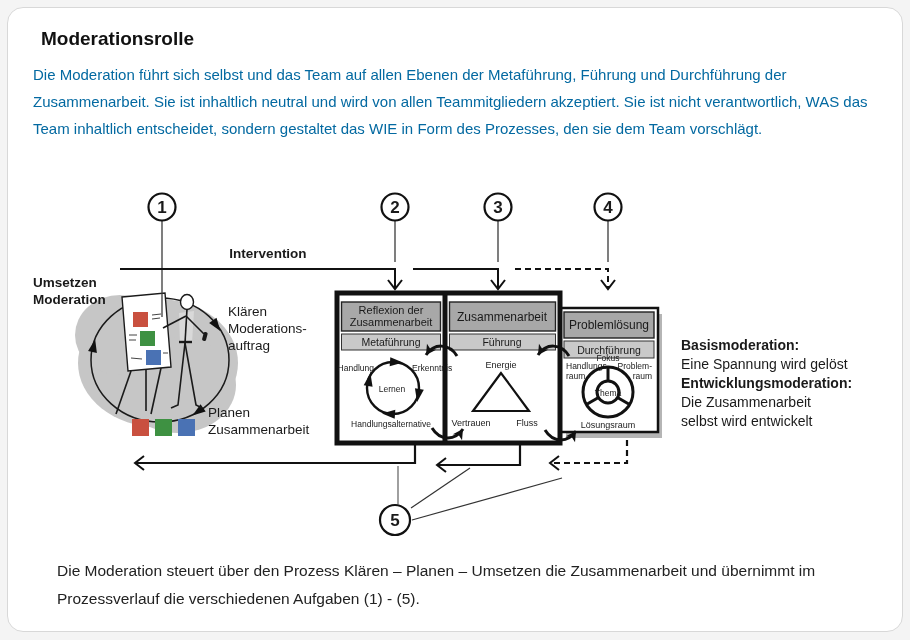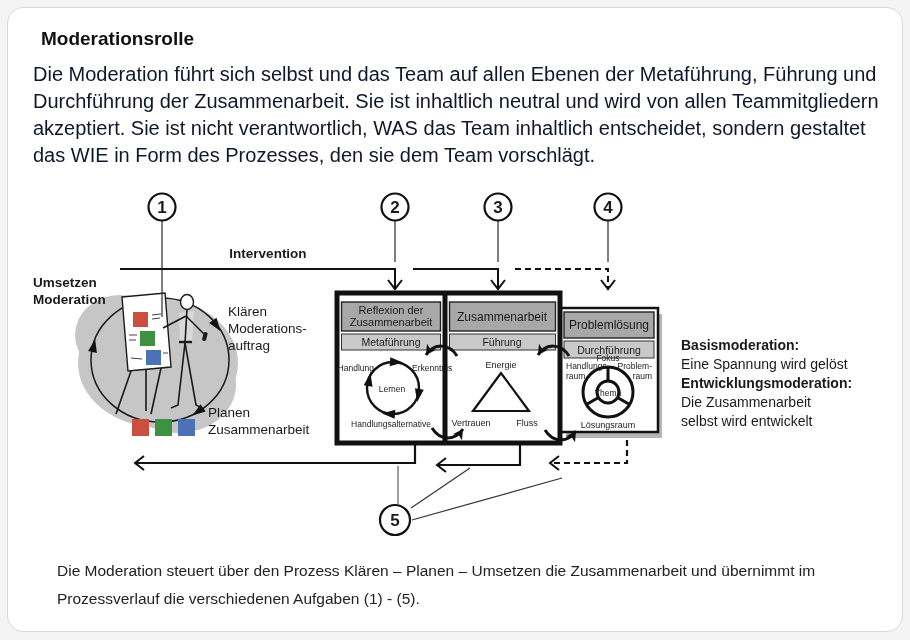--- a/index.html
+++ b/index.html
@@ -11,21 +11,21 @@
   }
   .card{
     position:absolute;left:7px;top:7px;width:894px;height:623px;
     background:#ffffff;border:1.5px solid #d8d8d8;border-radius:16px;
   }
   .title{
     position:absolute;left:33px;top:28px;font-size:19px;font-weight:bold;color:#111;margin-left:8px;
   }
   .intro{
     position:absolute;left:33px;top:61px;width:848px;
-    font-size:20px;line-height:27px;color:#0f172a;
+    font-size:15px;line-height:27px;color:#0369a1;
   }
   .footer-text{
     position:absolute;left:33px;top:557px;width:848px;
     font-size:15.5px;line-height:28px;color:#222;margin-left:24px;
   }
   svg text{fill:#1a1a1a;}
   .svgwrap{position:absolute;left:0;top:185px;width:910px;height:360px;}
 </style>
 </head>
 <body>

